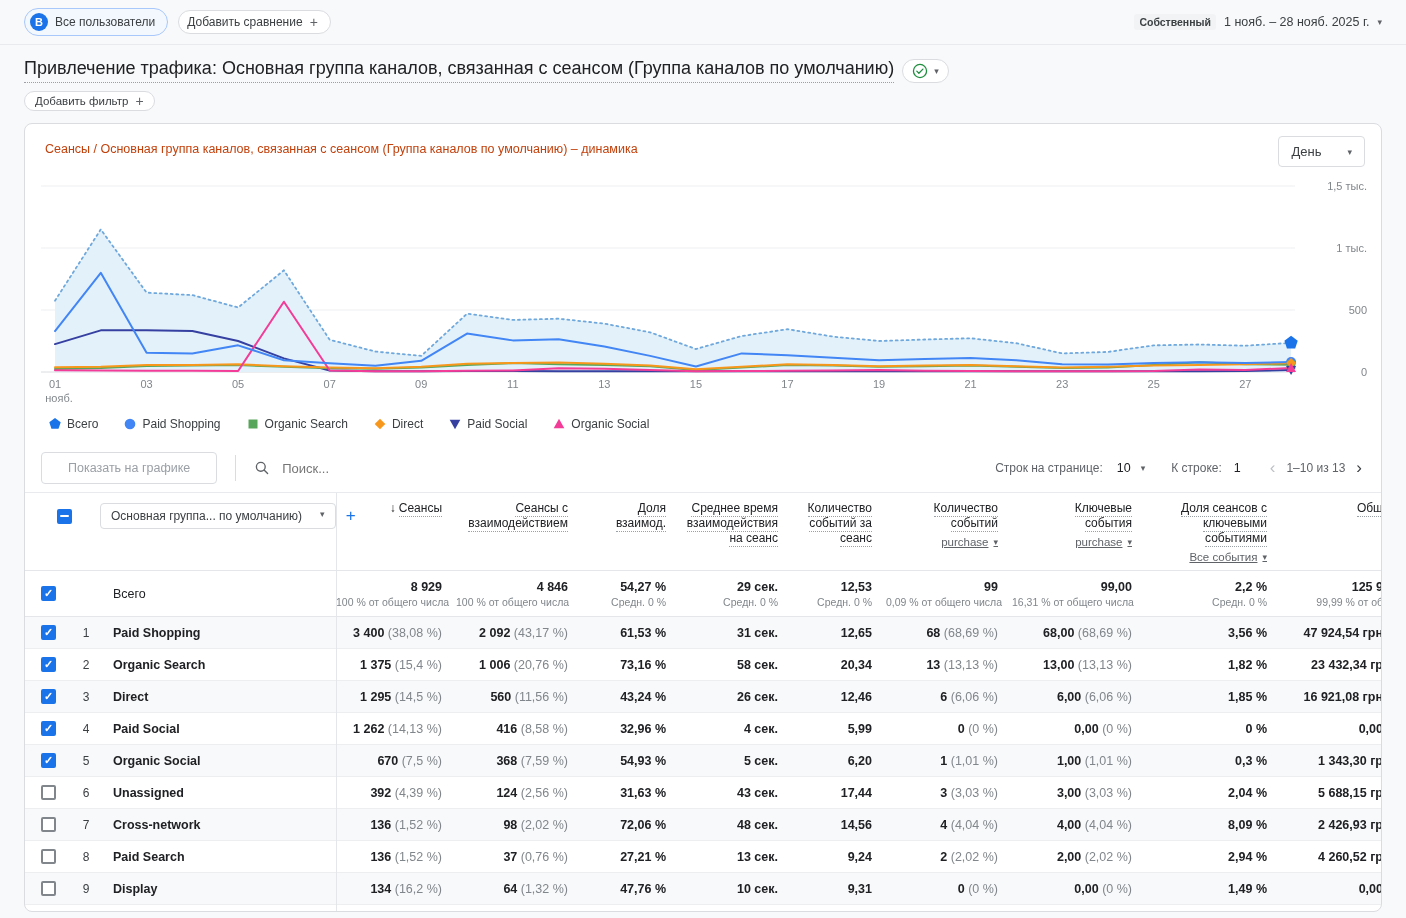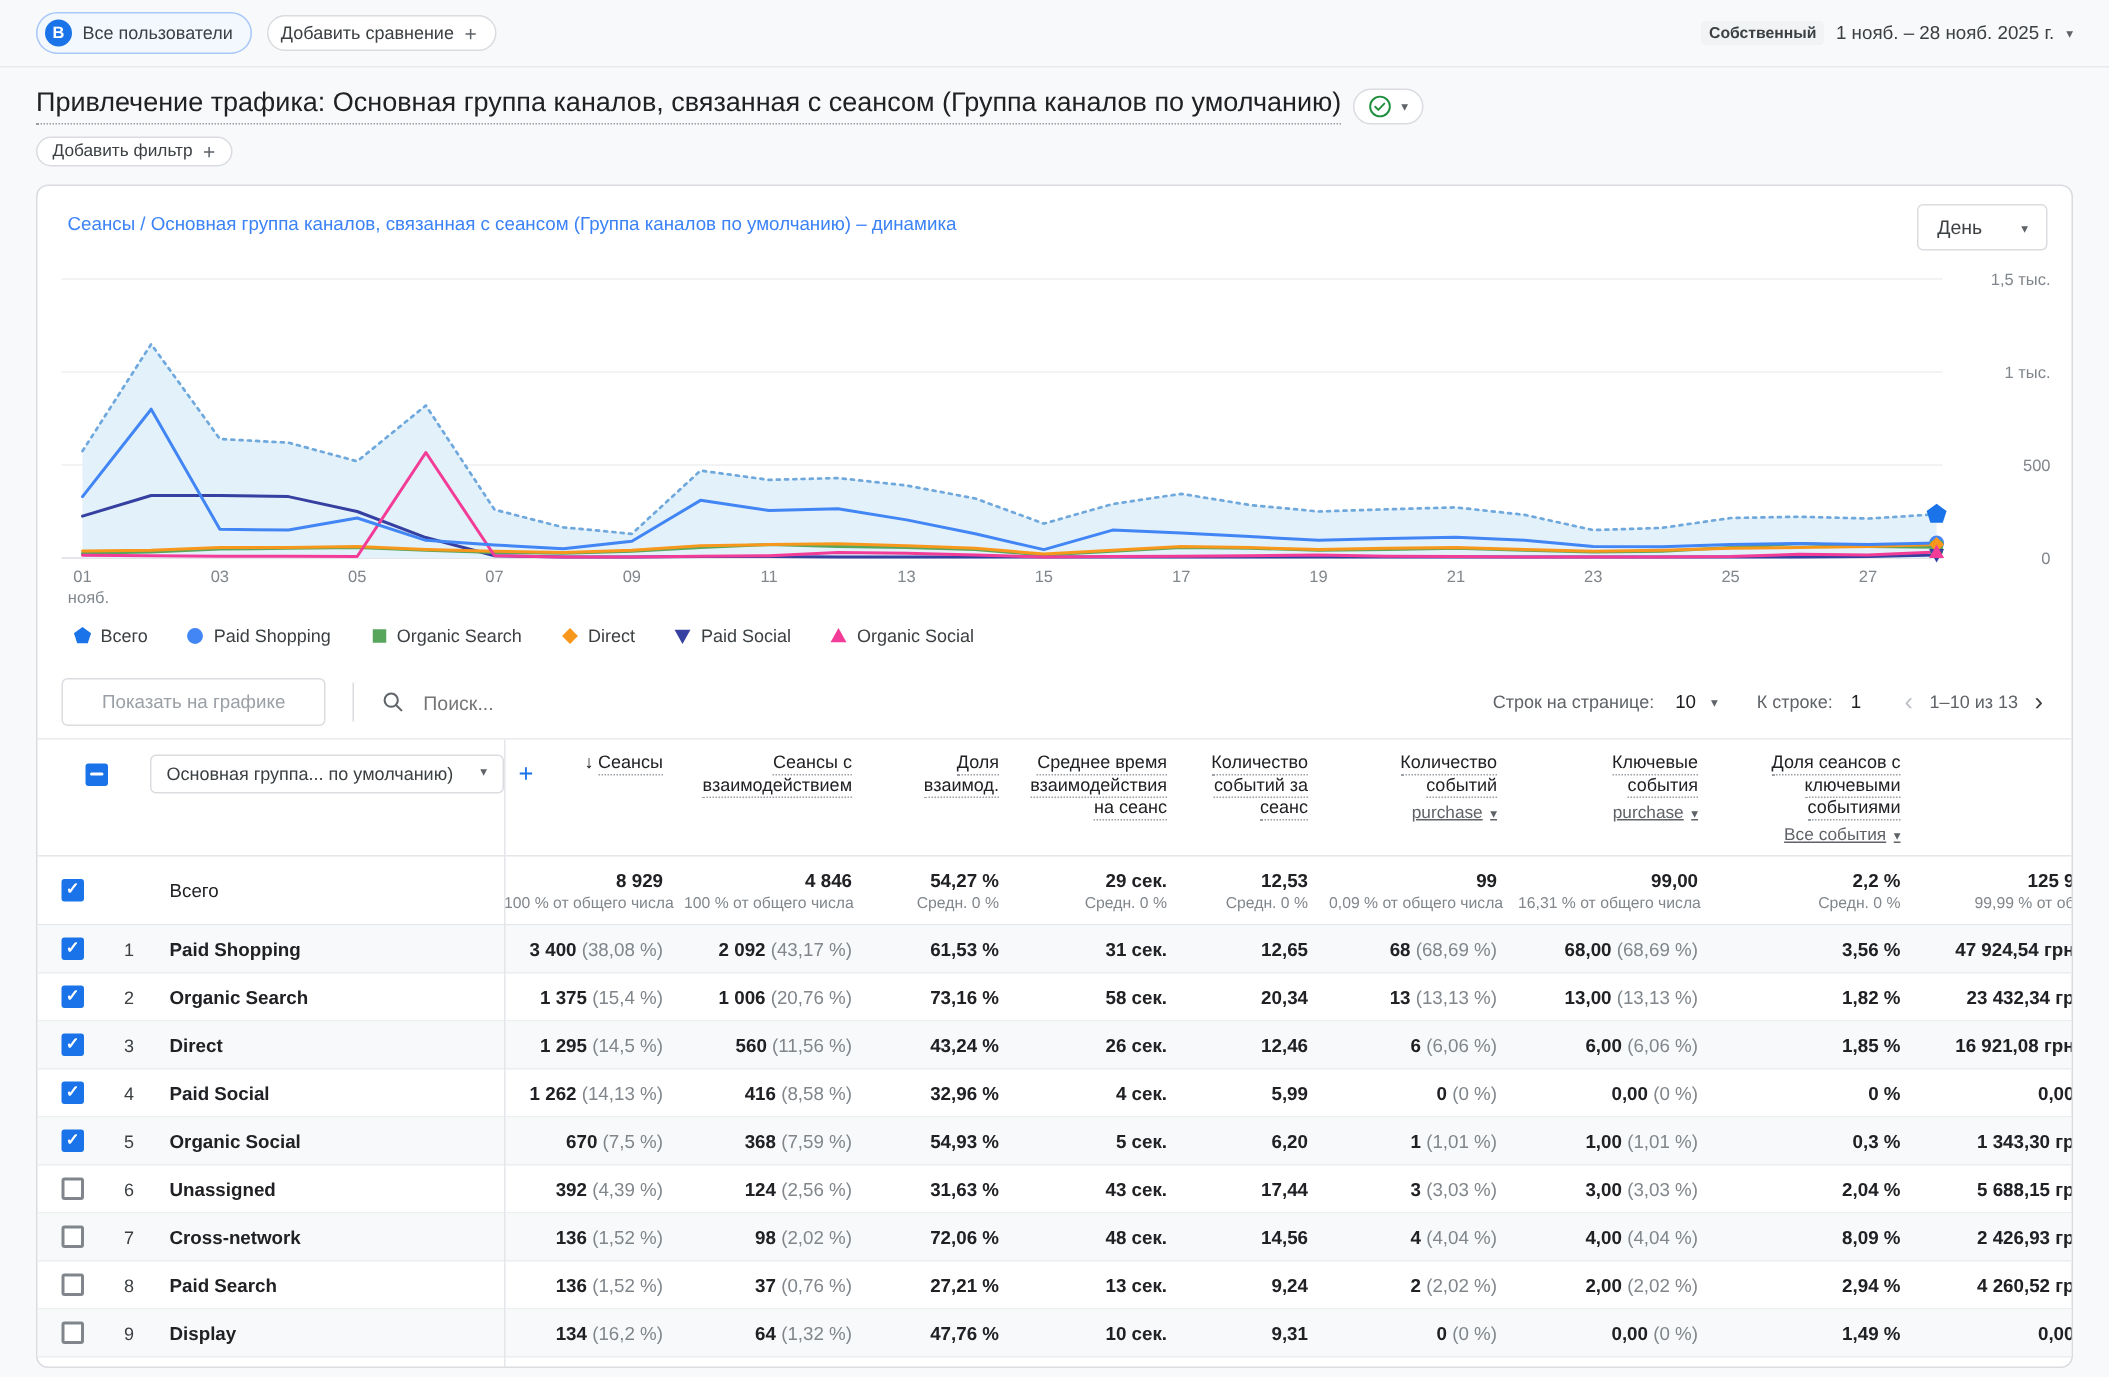--- a/index.html
+++ b/index.html
@@ -25,21 +25,21 @@
   .titlebar{padding:13px 24px 2px;display:flex;align-items:center;gap:8px;}
   .report-title{font-size:18px;color:#202124;border-bottom:1px dotted #9AA0A6;padding-bottom:3px;}
   .ok-pill{display:flex;align-items:center;gap:6px;border:1px solid #DADCE0;background:#fff;
     border-radius:14px;padding:3px 9px;cursor:pointer;}
   .filter-row{padding:6px 24px 12px;}
   .chip.small{display:inline-flex;padding:3px 10px;font-size:11.5px;border-radius:14px;}
   
   .card{margin:0 24px;background:#fff;border:1px solid #DADCE0;border-radius:8px;
     height:787px;overflow:hidden;position:relative;}
   .chart-header{display:flex;align-items:flex-start;justify-content:space-between;padding:12px 16px 0 20px;height:36px;}
-  .chart-title{font-size:12.5px;color:#3b82f6;padding-top:6px;}
+  .chart-title{font-size:12.5px;color:#c2410c;padding-top:6px;}
   .gran-select{display:flex;align-items:center;gap:26px;border:1px solid #DADCE0;border-radius:4px;
     padding:7px 12px;font-size:13px;color:#3C4043;cursor:pointer;}
   #chart-svg{display:block;margin:0 8px 0 8px;}
   
   .legend{display:flex;align-items:center;gap:26px;padding:0 20px 8px 24px;height:24px;}
   .lg-item{display:flex;align-items:center;gap:6px;font-size:12px;color:#3C4043;}
   
   .controls{display:flex;align-items:center;padding:4px 16px;height:40px;border-bottom:1px solid #E8EAED;}
   .ghost-btn{border:1px solid #DADCE0;border-radius:4px;background:#fff;color:#9AA0A6;
     font-size:12.5px;padding:8px 26px;font-family:inherit;cursor:pointer;}
@@ -291,20 +291,23 @@
         </div>
         <div class="hcell">
           <div class="hline"><span class="hlbl">Доля сеансов с</span></div>
           <div class="hline"><span class="hlbl">ключевыми</span></div>
           <div class="hline"><span class="hlbl">событиями</span></div>
           <div class="hsel">
             <span>Все события</span>
             <span class="caret">▾</span>
           </div>
         </div>
+        <div class="hcell last">
+          <div class="hline"><span class="hlbl">Общ</span></div>
+        </div>
       </div>
     <div class="totals-row">
         <div class="cell cbc">
           <div class="cbx checked">
             <span class="mark">✓</span>
           </div>
         </div>
         <div class="cell num"></div>
         <div class="cell name" style="font-weight: normal; font-size: 12.5px;">Всего</div>
         <div class="vcell">

